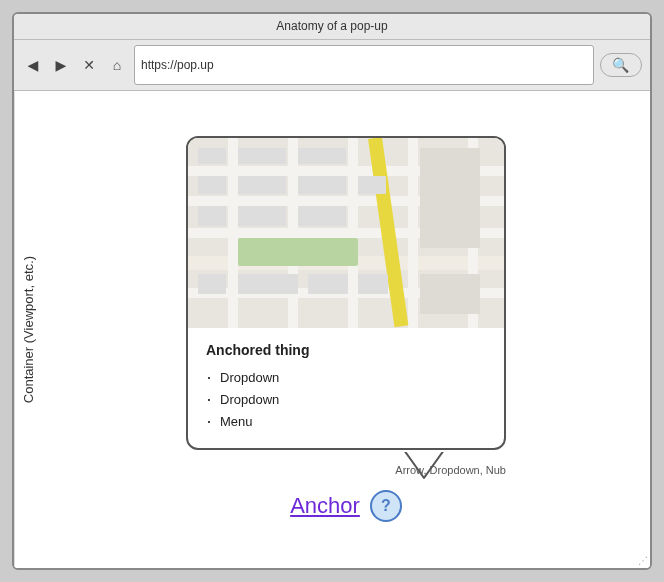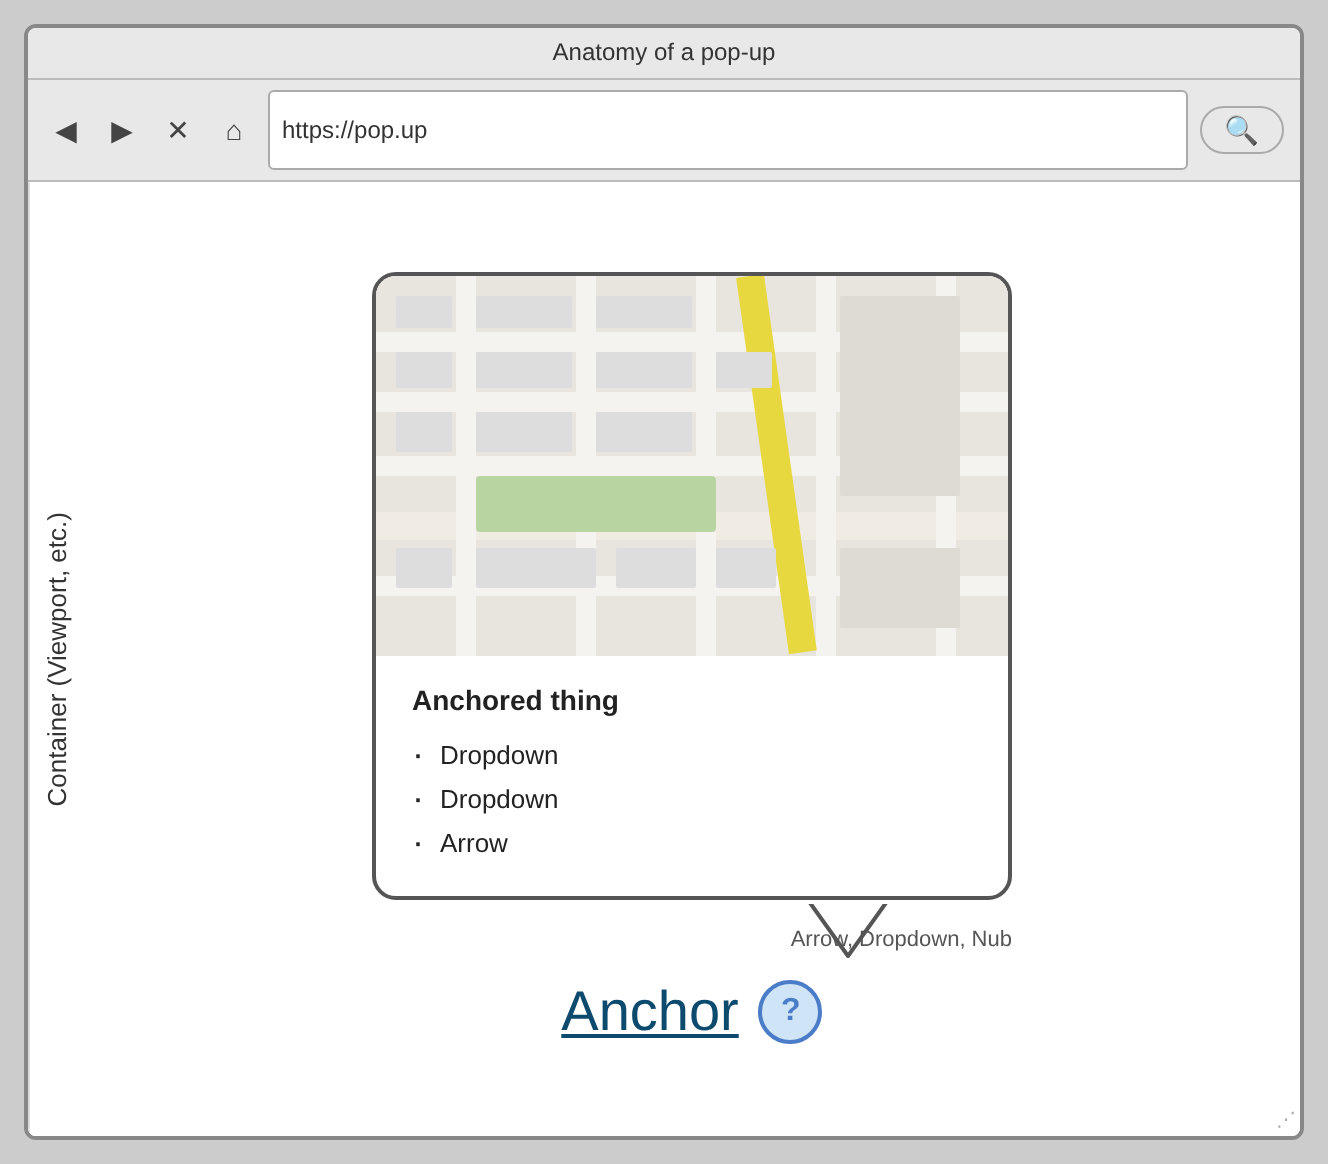--- a/index.html
+++ b/index.html
@@ -222,22 +222,22 @@
     }
 
     .anchor-row {
       display: flex;
       align-items: center;
       gap: 10px;
       margin-top: 4px;
     }
 
     .anchor-link {
-      font-size: 28px;
-      color: #0c4a6e;
+      font-size: 22px;
+      color: #6d28d9;
       text-decoration: underline;
       font-weight: normal;
     }
 
     .help-button {
       width: 32px;
       height: 32px;
       border-radius: 50%;
       border: 2px solid #4a7cc7;
       background: #d0e4f7;
@@ -324,21 +324,21 @@
         <div class="popup-body">
           <div class="anchored-thing-title">Anchored thing</div>
           <ul class="popup-list">
             <li>
               <span>Dropdown</span>
             </li>
             <li>
               <span>Dropdown</span>
             </li>
             <li>
-              <span>Arrow</span>
+              <span>Menu</span>
             </li>
           </ul>
         </div>
       </div>
 
       <div class="popup-arrow-wrapper">
         <div class="popup-arrow">
           <svg width="40" height="32" viewBox="0 0 40 32">
             <polygon points="0,0 40,0 20,28" fill="white" stroke="#555" stroke-width="2" stroke-linejoin="round"></polygon>
             <line x1="0" y1="1" x2="40" y2="1" stroke="white" stroke-width="2"></line>

